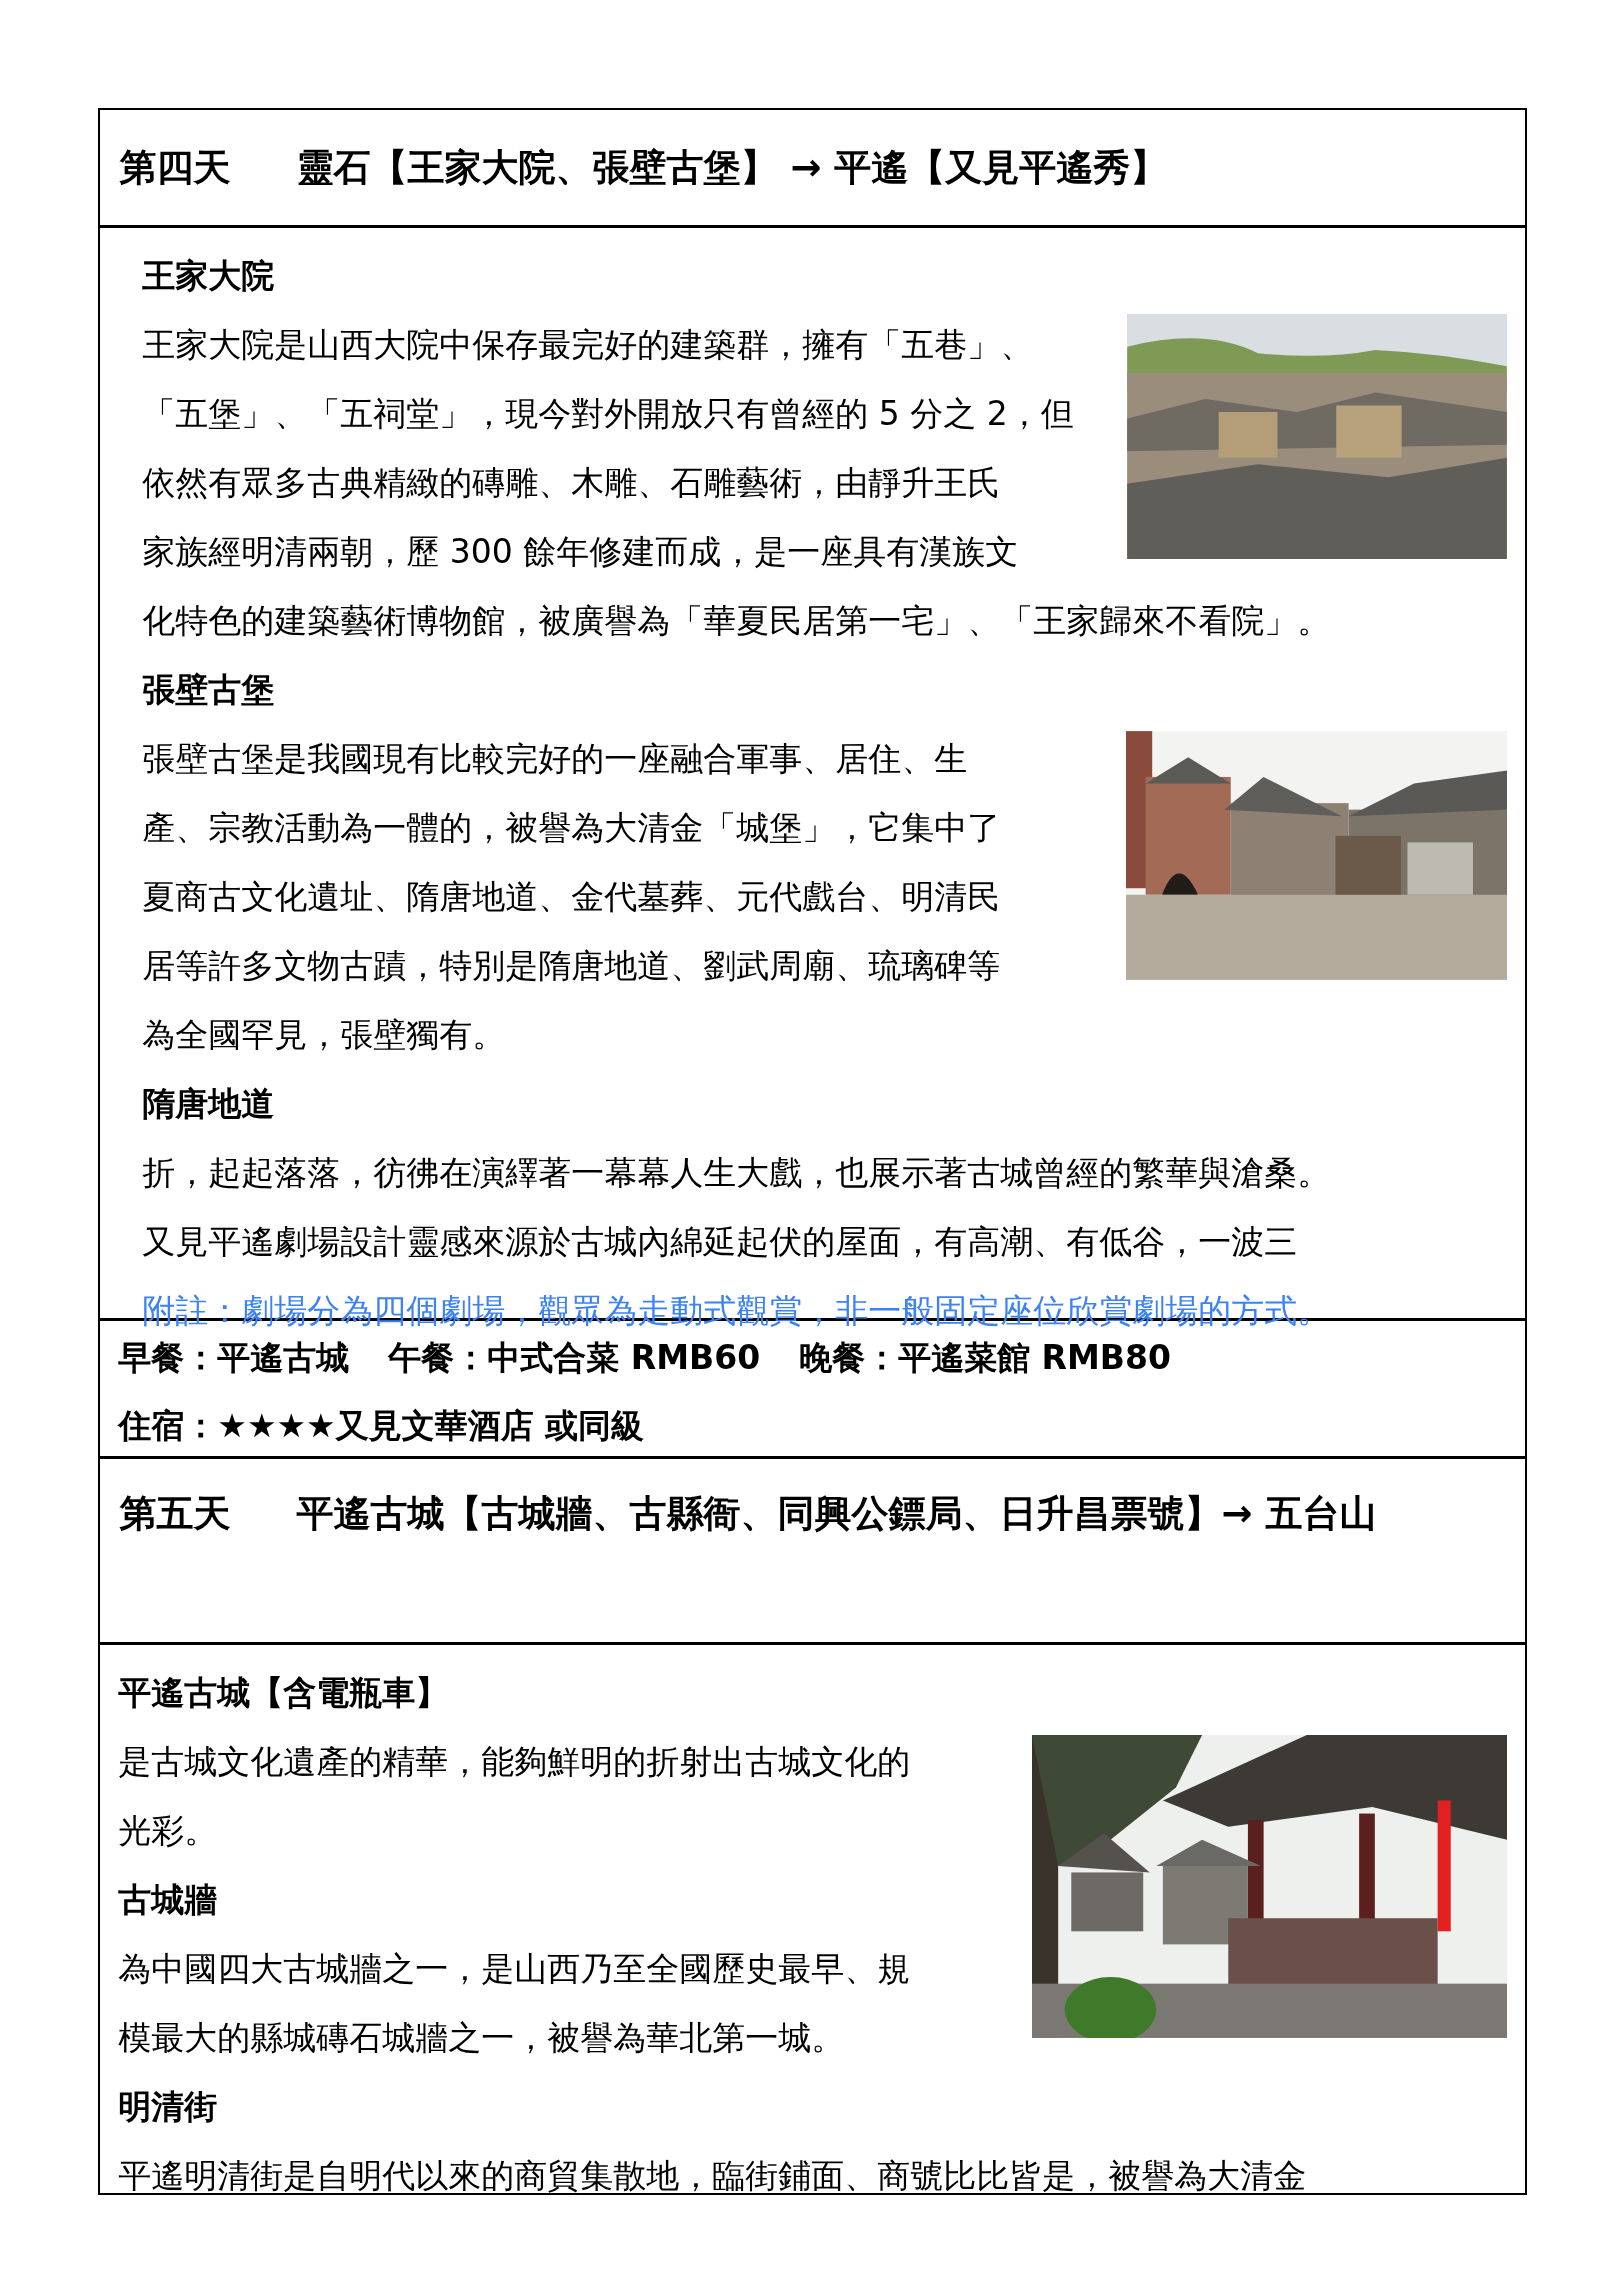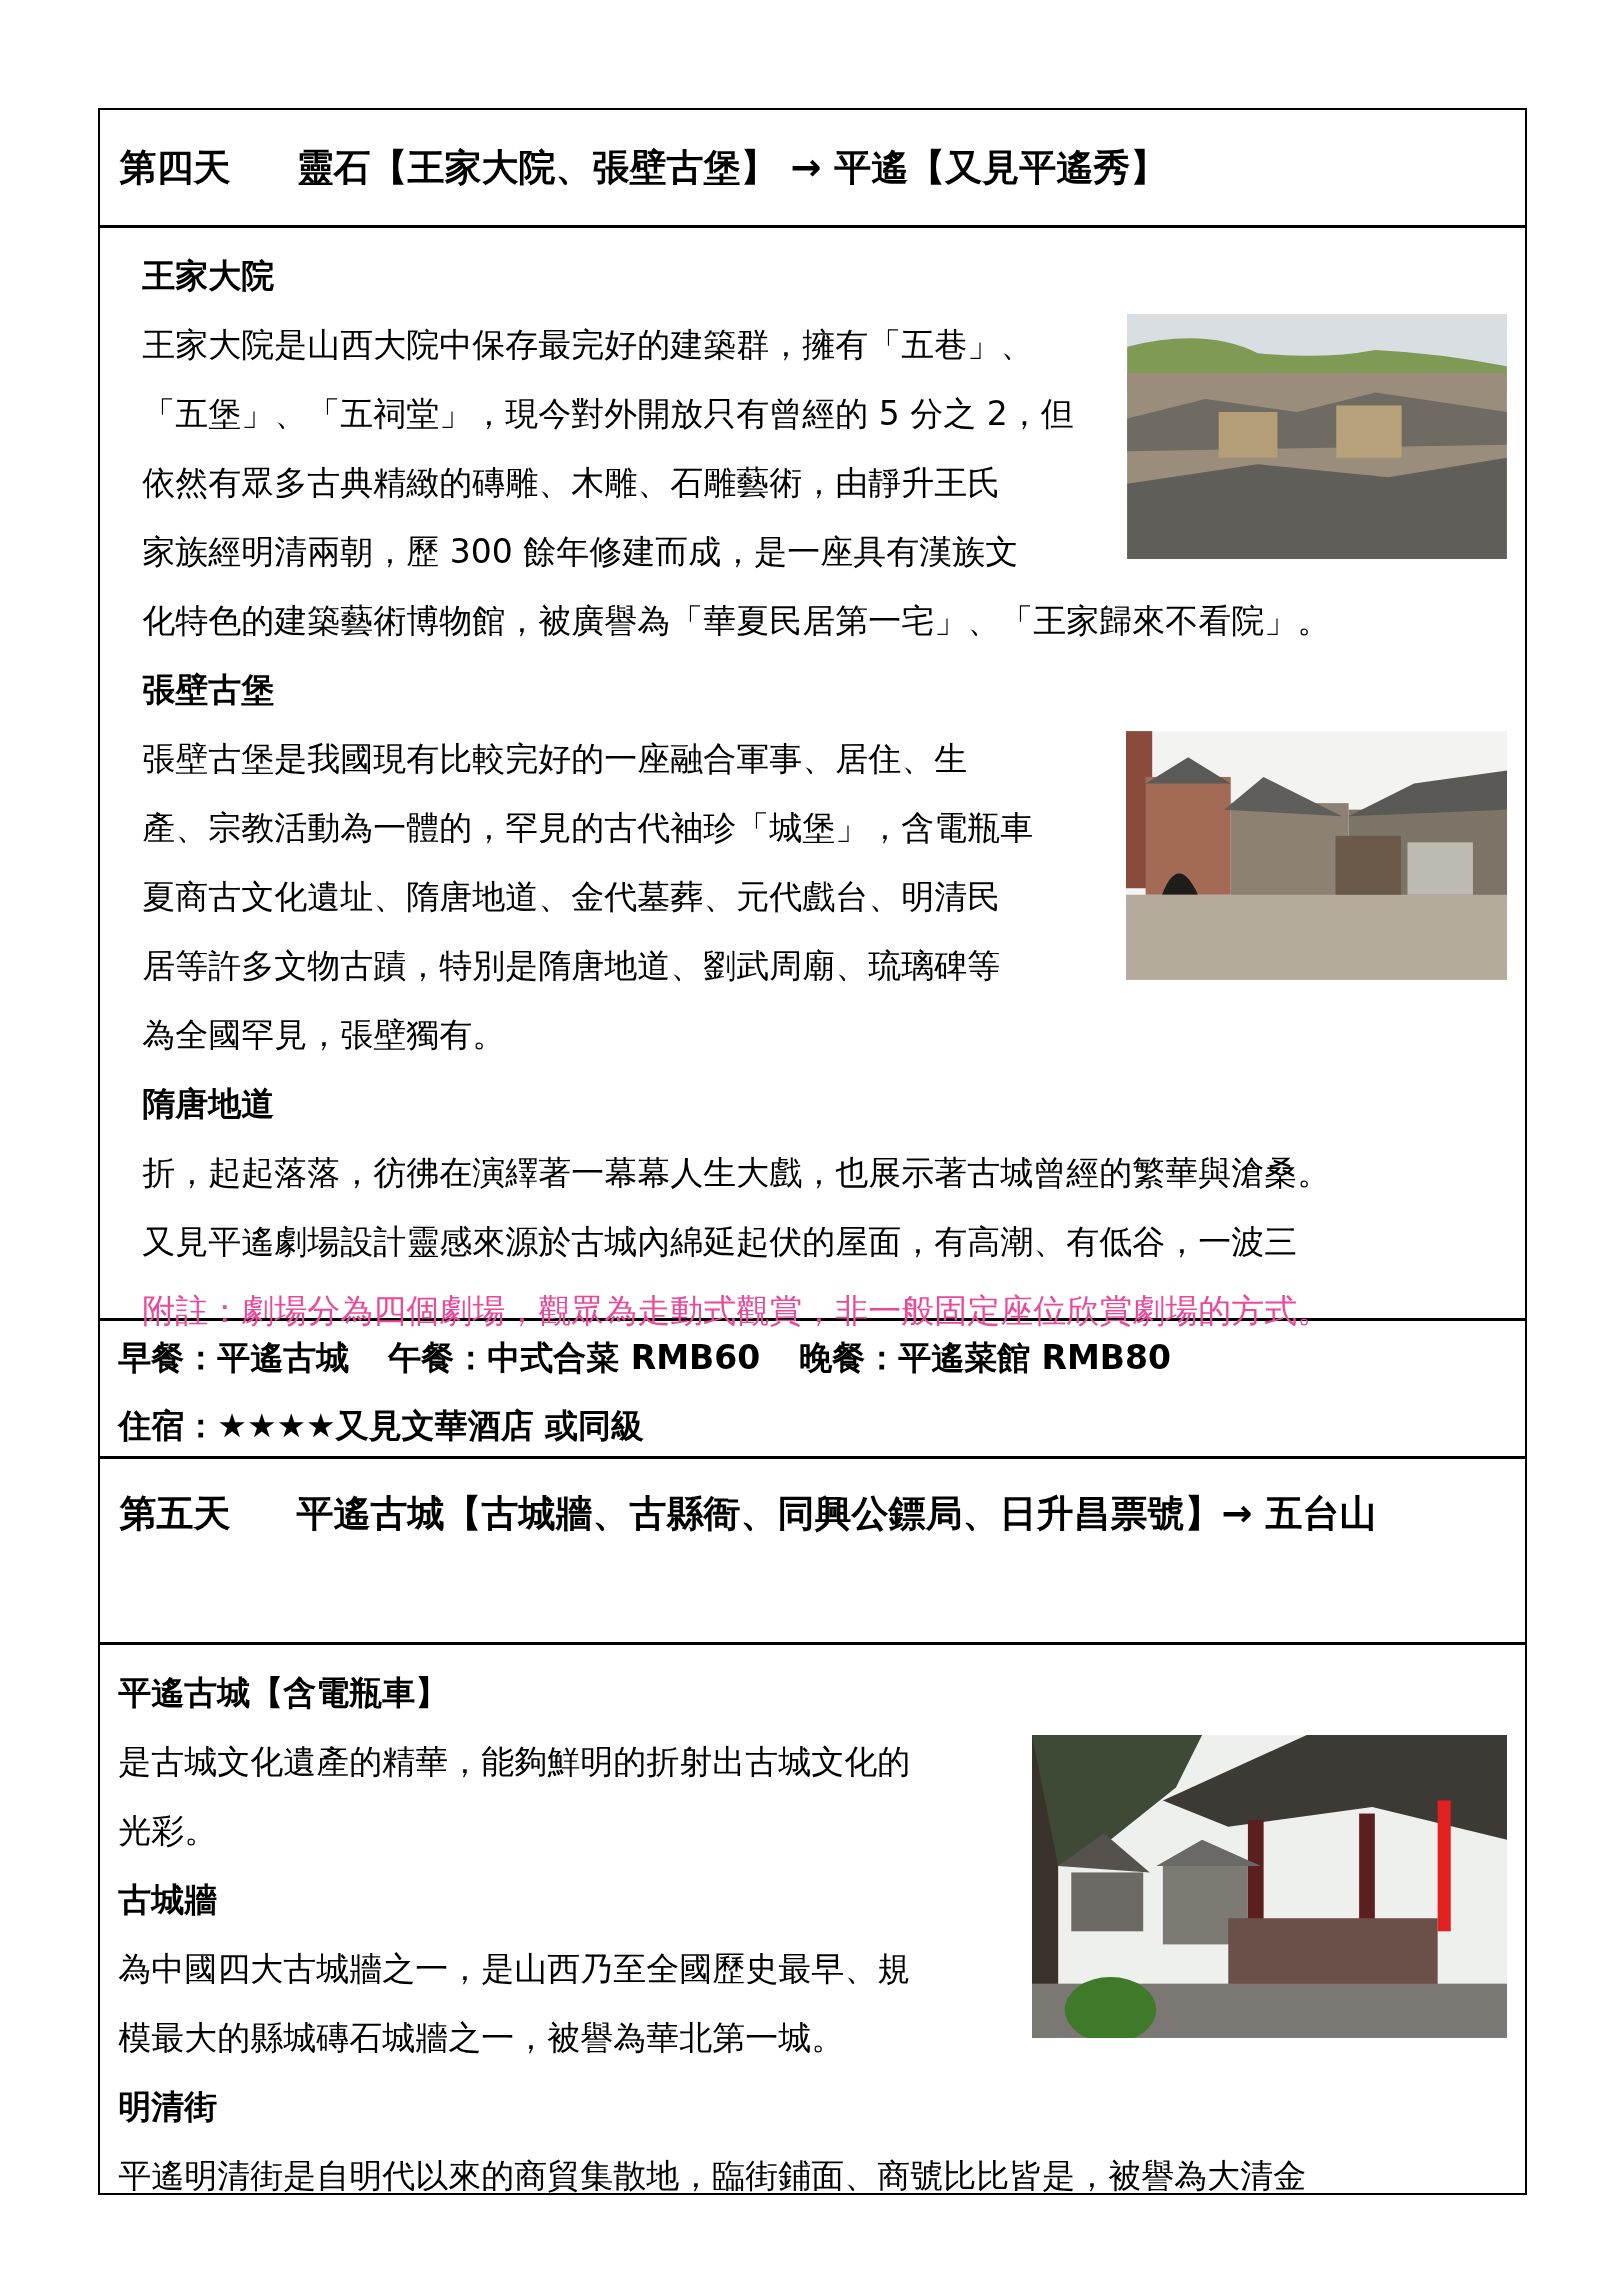--- a/index.html
+++ b/index.html
@@ -19,21 +19,21 @@
     padding: 0 19.6px; display: flex;
   }
   .day-header .label { flex: 0 0 auto; width: 177px; white-space: nowrap; }
   .day-header .title { flex: 1; }
   .row-day4 { height: 118px; display: flex; align-items: center; }
   .row-day4 .day-header { line-height: 65px; }
   .row-day5 { height: 186px; padding-top: 19px; box-sizing: border-box; }
   .body-cell { padding: 13px 18.3px 0 18.3px; }
   .sub-title { font-weight: bold; font-size: 33px; line-height: 69px; margin: 0; }
   .para { font-size: 33px; line-height: 69px; margin: 0; }
-  .para.red { color: #ec4899; }
+  .para.red { color: #3b82f6; }
   .meals { font-weight: bold; font-size: 33px; line-height: 68px; padding: 3.3px 18.3px 0 18.3px; }
   .meals .gap { display: inline-block; width: 39px; }
   .float-right { float: right; margin-left: 26px; }
   .photo-ph { background: linear-gradient(180deg,#d9dde0 0%,#d9dde0 22%,#8c9c6a 30%,#8a8074 45%,#6d675f 70%,#5c5952 100%); }
 </style>
 </head>
 <body>
 
 <div class="page-table">
 
@@ -79,21 +79,21 @@
             <rect x="160" y="110" width="180" height="150" fill="#8d8173"></rect>
             <path d="M150 120 L210 70 L330 130Z" fill="#5f5e5a"></path>
             <rect x="340" y="120" width="242" height="140" fill="#7d7468"></rect>
             <path d="M340 130 L440 80 L582 60 L582 120Z" fill="#5a5955"></path>
             <rect x="320" y="160" width="100" height="100" fill="#6b5a4a"></rect>
             <rect x="430" y="170" width="100" height="80" fill="#bdbab2"></rect>
             <rect y="250" width="582" height="130" fill="#b4ab9c"></rect>
           </svg>
         </div>
         <p class="para">張壁古堡是我國現有比較完好的一座融合軍事、居住、生</p>
-        <p class="para">產、宗教活動為一體的，罕見的古代袖珍「城堡」，含電瓶車</p>
+        <p class="para">產、宗教活動為一體的，被譽為大清金「城堡」，它集中了</p>
         <p class="para">夏商古文化遺址、隋唐地道、金代墓葬、元代戲台、明清民</p>
         <p class="para">居等許多文物古蹟，特別是隋唐地道、劉武周廟、琉璃碑等</p>
         <p class="para" style="clear:both;">為全國罕見，張壁獨有。</p>
       </div>
 
       <div>
         <p class="sub-title">隋唐地道</p>
         <p class="para">折，起起落落，彷彿在演繹著一幕幕人生大戲，也展示著古城曾經的繁華與滄桑。</p>
         <p class="para">又見平遙劇場設計靈感來源於古城內綿延起伏的屋面，有高潮、有低谷，一波三</p>
         <p class="para red">附註：劇場分為四個劇場，觀眾為走動式觀賞，非一般固定座位欣賞劇場的方式。</p>

